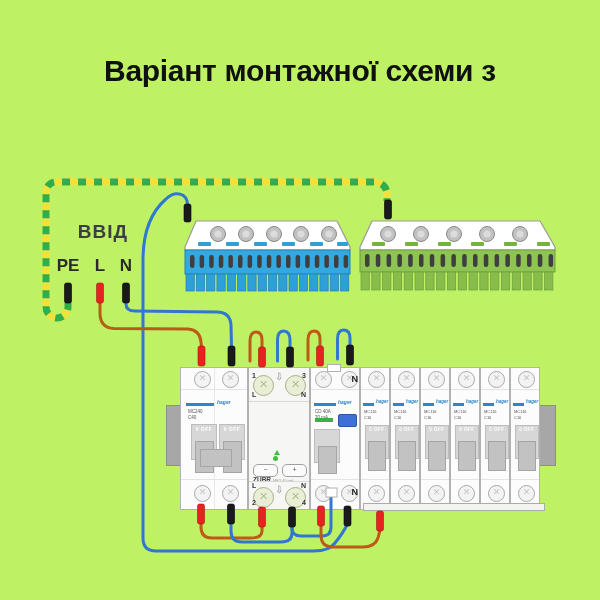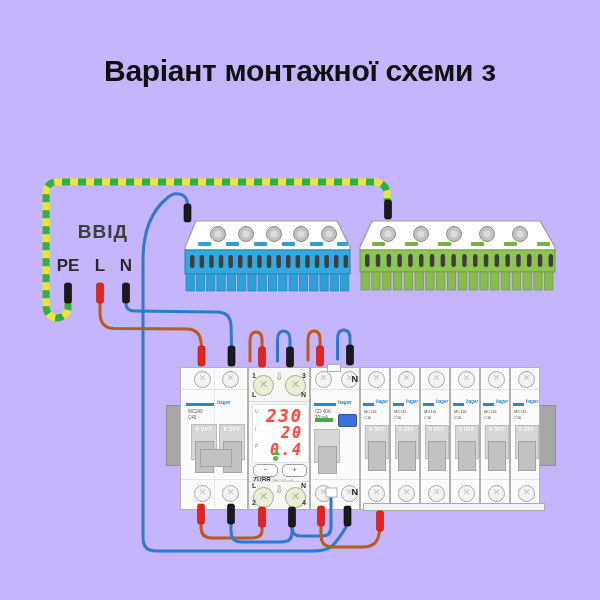--- a/index.html
+++ b/index.html
@@ -1,16 +1,16 @@
 <!DOCTYPE html>
 <html><head>
 <meta charset="utf-8">
 <style>
   html,body{margin:0;padding:0;background:#fff;}
-  #canvas{position:relative;width:600px;height:600px;background:#c4b5fd;overflow:hidden;
+  #canvas{position:relative;width:600px;height:600px;background:#bef264;overflow:hidden;
           font-family:"Liberation Sans",sans-serif;}
   .abs{position:absolute;box-sizing:border-box;}
   
   #title{top:52px;left:0;width:600px;text-align:center;font-size:30px;line-height:38px;
          font-weight:700;color:#101010;letter-spacing:-0.3px;}
   .inlabel{font-size:17px;font-weight:700;color:#2a2a2a;text-align:center;}
   #vvid{left:72px;top:221px;width:62px;text-align:center;font-size:19px;font-weight:600;
         color:#3e3e3e;letter-spacing:1px;}
   
   .device{position:absolute;top:367px;height:143px;background:#fcfcfc;
@@ -99,28 +99,20 @@
   <div class="device" id="mf2" style="left:248px;width:62px;">
     <div style="position:absolute;left:0;right:0;top:33px;height:1px;background:#d8d8d8;"></div>
     <div class="tlabel" style="left:3px;top:4px;">1</div>
     <div class="arrow" style="left:26px;top:3px;">⇩</div>
     <div class="tlabel" style="right:3px;top:4px;">3</div>
     <div class="pscrew" style="left:4px;top:7px;">✕</div>
     <div class="pscrew" style="left:36px;top:7px;">✕</div>
     <div class="tlabel" style="left:3px;top:23px;">L</div>
     <div class="tlabel" style="right:3px;top:23px;">N</div>
 
-    <div id="mf2-display">
-      <div class="uip" style="top:3px;">U</div>
-      <div class="uip" style="top:21px;">I</div>
-      <div class="uip" style="top:38px;">P</div>
-      <div class="seg" style="top:1px;font-size:17px;">230</div>
-      <div class="seg" style="top:19px;font-size:15px;">20</div>
-      <div class="seg" style="top:36px;font-size:15px;">0.4</div>
-    </div>
     <div class="ledarr"></div>
     <div class="led"></div>
     <div class="mf2btn" style="left:4px;top:96px;">−</div>
     <div class="mf2btn" style="left:33px;top:96px;">+</div>
     <div id="mf2-brand"><b>ZUBR</b> <span>MF2 40 red</span></div>
 
     <div style="position:absolute;left:0;right:0;top:113px;height:1px;background:#d8d8d8;"></div>
     <div class="tlabel" style="left:3px;top:114px;">L</div>
     <div class="arrow" style="left:26px;top:116px;">⇩</div>
     <div class="tlabel" style="right:3px;top:114px;">N</div>

